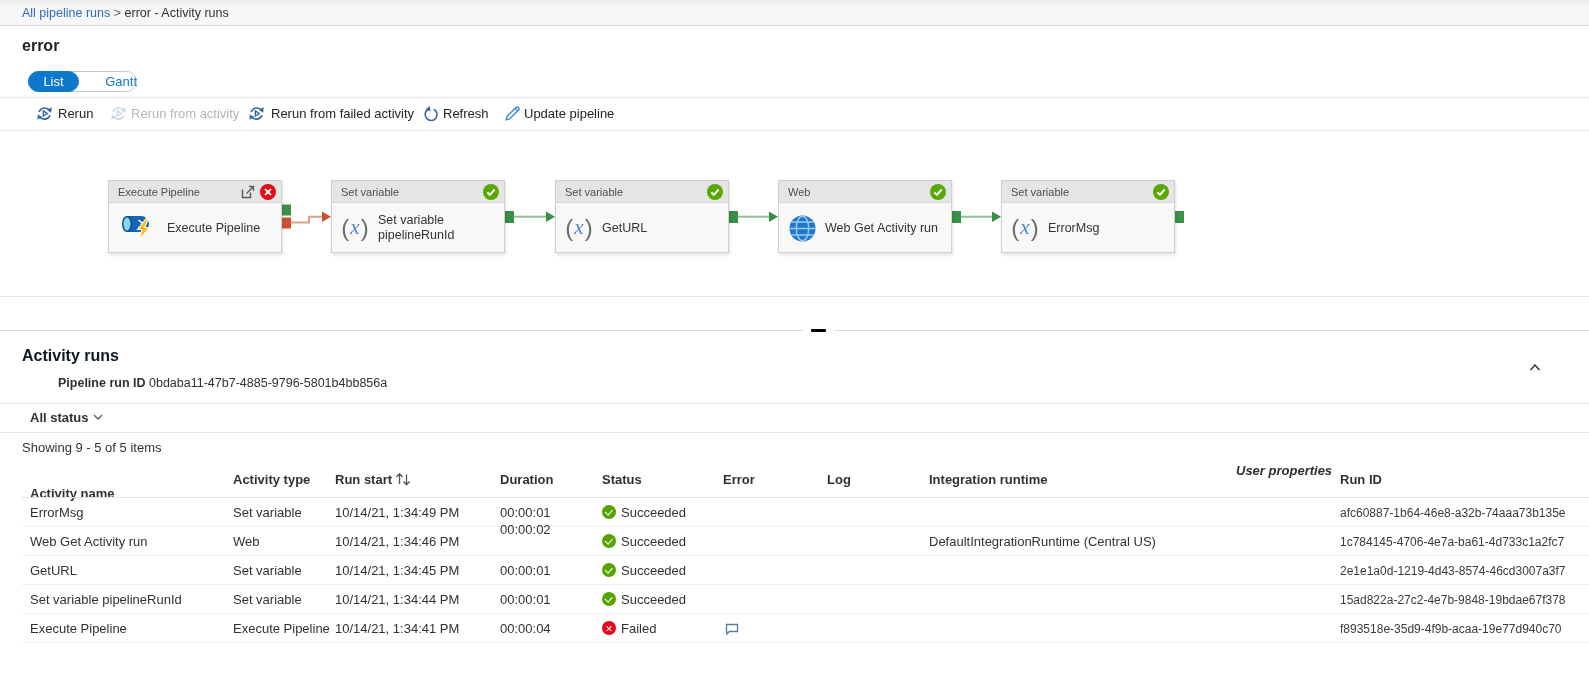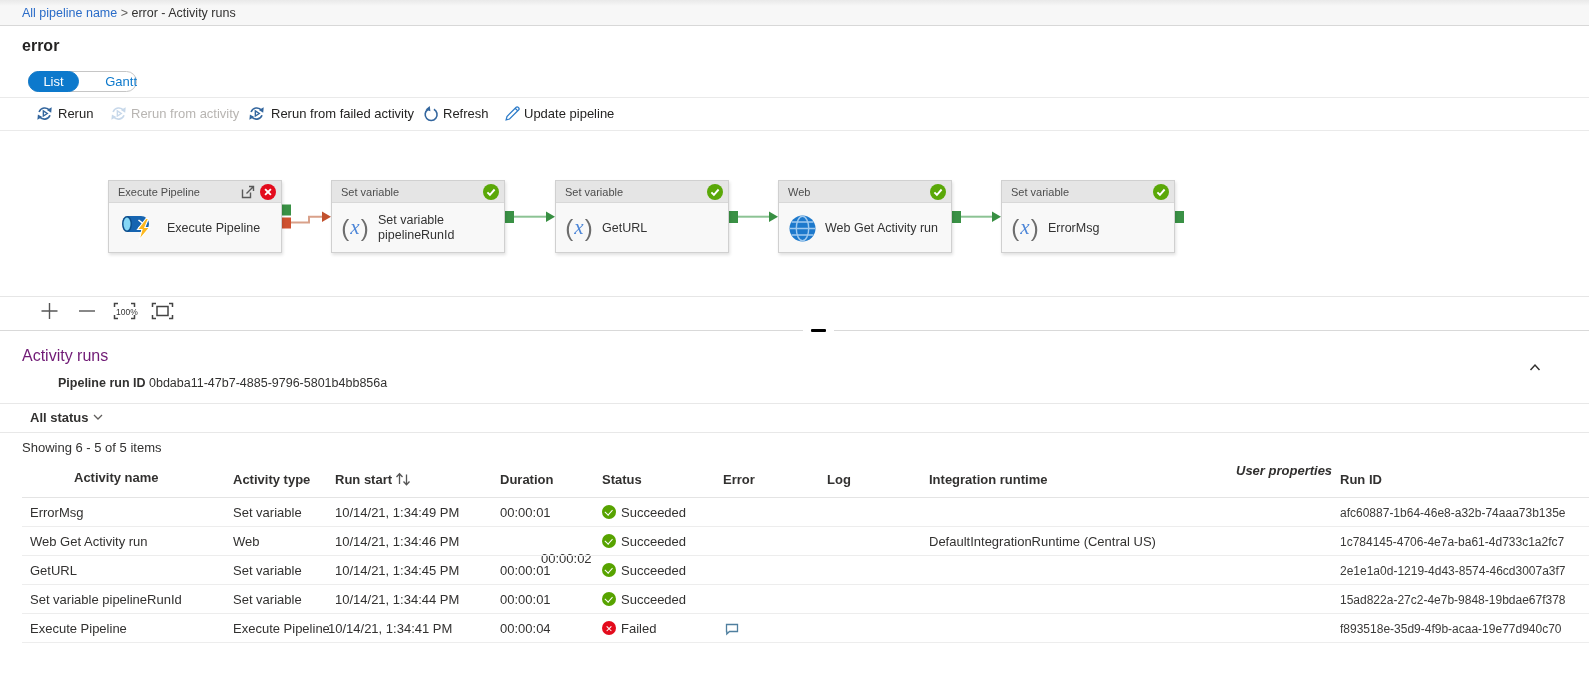--- a/index.html
+++ b/index.html
@@ -28,21 +28,21 @@
   .bad { background:#e30b1c; }
   .ok::after { content:""; position:absolute; left:3.2px; top:4.2px; width:6px; height:3.5px; border-left:1.7px solid #fff; border-bottom:1.7px solid #fff; transform:rotate(-48deg); }
   .bad::after { content:"\2715"; position:absolute; left:0; top:0.5px; width:14px; text-align:center; font-size:9px; line-height:14px; color:#fff; }
 </style>
 </head>
 <body>
 <div id="page">
 
   <div class="abs" style="left:0;top:0;width:1589px;height:26px;background:linear-gradient(#e9e9e9, #f7f7f7 6px);border-bottom:1px solid #d8d8d8;"></div>
   <div class="abs" style="left:22px;top:5px;height:16px;font-size:12.5px;line-height:16px;">
-    <span style="color:#2a6cc8;">All pipeline name</span>
+    <span style="color:#2a6cc8;">All pipeline runs</span>
     <span style="color:#605e5c;"> &gt; </span>
     <span style="color:#323130;">error - Activity runs</span>
   </div>
 
   <div class="abs" style="left:22px;top:37px;font-size:16px;font-weight:bold;color:#252423;">error</div>
 
   <div class="abs" style="left:28px;top:71px;width:109px;height:21px;border:1px solid #c6c6c6;border-radius:11px;background:#fff;">
     <div class="abs" style="left:-1px;top:-1px;width:51px;height:21px;background:#0d79cc;border:1px solid #0d79cc;border-radius:11px;color:#fff;font-size:13px;text-align:center;line-height:20px;">List</div>
     <div class="abs" style="left:52px;top:0;width:56px;height:19px;color:#0d79cc;font-size:13px;text-align:right;line-height:19px;">Gantt</div>
   </div>
@@ -179,62 +179,42 @@
         <span class="xicon"><span class="par">(</span><span class="xx">x</span><span class="par">)</span></span>
         <div class="ntext">ErrorMsg</div>
       </div>
     </div>
   </div>
 
   <div class="hline" style="top:296px;background:#e6e6e6;"></div>
   <div class="hline" style="top:330px;background:#d9d9d9;"></div>
   <div class="abs" style="left:803px;top:330px;width:31px;height:1px;background:#fff;"></div>
   <div class="abs" style="left:811px;top:329px;width:15px;height:3px;background:#000;border-radius:1px;"></div>
-  <div class="abs" id="zoomctl" style="left:0;top:297px;width:300px;height:32px;">
-    <svg width="300" height="32" viewBox="0 0 300 32">
-      <g stroke="#555" stroke-width="1.4" fill="none">
-        <path d="M41.5 14 H57.5 M49.5 6 V22"></path>
-        <path d="M79 14 H95"></path>
-      </g>
-      <g stroke="#444" stroke-width="1.5" fill="none">
-        <path d="M118 6.5 H114.5 V10"></path>
-          <path d="M131 6.5 H134.5 V10"></path>
-        <path d="M118 21.5 H114.5 V18"></path>
-          <path d="M131 21.5 H134.5 V18"></path>
-        <path d="M156 6.5 H152.5 V10"></path>
-          <path d="M169 6.5 H172.5 V10"></path>
-        <path d="M156 21.5 H152.5 V18"></path>
-          <path d="M169 21.5 H172.5 V18"></path>
-        <rect x="157" y="9.5" width="11" height="9"></rect>
-      </g>
-      <text x="116" y="17.5" font-size="8.5" fill="#333" font-family="Liberation Sans">100%</text>
-    </svg>
-  </div>
-
-  <div class="abs" style="left:22px;top:347px;font-size:16px;font-weight:normal;color:#701a75;">Activity runs</div>
+
+  <div class="abs" style="left:22px;top:347px;font-size:16px;font-weight:bold;color:#0f172a;">Activity runs</div>
   <div class="abs" style="left:22px;top:376px;font-size:12.5px;padding-left:36px;">
     <span style="font-weight:bold;">Pipeline run ID</span>
     <span> 0bdaba11-47b7-4885-9796-5801b4bb856a</span>
   </div>
   <svg class="abs" style="left:1529px;top:362px;" width="12" height="10" viewBox="0 0 12 10">
       <path d="M1.5 8 L6 3 L10.5 8" fill="none" stroke="#323130" stroke-width="1.5"></path>
     </svg>
 
   <div class="hline" style="top:403px;background:#e8e8e8;"></div>
   <div class="abs" style="left:30px;top:410px;font-size:13px;font-weight:bold;color:#323130;">All status</div>
   <svg class="abs" style="left:93px;top:413px;" width="10" height="8" viewBox="0 0 10 8">
       <path d="M1 2 L5 6 L9 2" fill="none" stroke="#605e5c" stroke-width="1.3"></path>
     </svg>
   <div class="hline" style="top:432px;background:#e8e8e8;"></div>
 
-  <div class="abs" style="left:22px;top:440px;font-size:13px;color:#323130;">Showing 6 - 5 of 5 items</div>
+  <div class="abs" style="left:22px;top:440px;font-size:13px;color:#323130;">Showing 9 - 5 of 5 items</div>
 
   <div class="abs" id="table" style="left:0;top:462px;width:1589px;height:181px;font-size:13px;">
 
-    <div class="abs th" style="left:30px;top:8px;margin-left:44px;">Activity name</div>
+    <div class="abs th" style="left:30px;top:24px;">Activity name</div>
     <div class="abs th" style="left:233px;top:10px;">Activity type</div>
     <div class="abs th" style="left:335px;top:10px;">Run start</div>
     <svg class="abs" style="left:395px;top:10px;" width="17" height="14" viewBox="0 0 17 14">
         <g stroke="#555" stroke-width="1.3" fill="none">
           <path d="M4.5 12 V2 M1.5 5 L4.5 1.7 L7.5 5"></path>
           <path d="M11.5 2.5 V12.5 M8.5 9.5 L11.5 12.8 L14.5 9.5"></path>
         </g>
       </svg>
     <div class="abs th" style="left:500px;top:10px;">Duration</div>
     <div class="abs th" style="left:602px;top:10px;">Status</div>
@@ -250,21 +230,21 @@
     <div class="abs" style="left:335px;top:43px;">10/14/21, 1:34:49 PM</div>
     <div class="abs" style="left:500px;top:43px;">00:00:01</div>
     <div class="abs ok" style="top:43px;"></div>
       <div class="abs" style="left:621px;top:43px;">Succeeded</div>
     <div class="abs" style="left:1340px;top:44px;color:#3b3a39;font-size:12px;">afc60887-1b64-46e8-a32b-74aaa73b135e</div>
     <div class="abs rline" style="top:64px;"></div>
 
     <div class="abs" style="left:30px;top:72px;">Web Get Activity run</div>
     <div class="abs" style="left:233px;top:72px;">Web</div>
     <div class="abs" style="left:335px;top:72px;">10/14/21, 1:34:46 PM</div>
-    <div class="abs" style="left:500px;top:89px;margin-left:41px;">00:00:02</div>
+    <div class="abs" style="left:500px;top:60px;">00:00:02</div>
     <div class="abs ok" style="top:72px;"></div>
       <div class="abs" style="left:621px;top:72px;">Succeeded</div>
     <div class="abs" style="left:929px;top:72px;">DefaultIntegrationRuntime (Central US)</div>
     <div class="abs" style="left:1340px;top:73px;color:#3b3a39;font-size:12px;">1c784145-4706-4e7a-ba61-4d733c1a2fc7</div>
     <div class="abs rline" style="top:93px;"></div>
 
     <div class="abs" style="left:30px;top:101px;">GetURL</div>
     <div class="abs" style="left:233px;top:101px;">Set variable</div>
     <div class="abs" style="left:335px;top:101px;">10/14/21, 1:34:45 PM</div>
     <div class="abs" style="left:500px;top:101px;">00:00:01</div>
@@ -277,21 +257,21 @@
     <div class="abs" style="left:233px;top:130px;">Set variable</div>
     <div class="abs" style="left:335px;top:130px;">10/14/21, 1:34:44 PM</div>
     <div class="abs" style="left:500px;top:130px;">00:00:01</div>
     <div class="abs ok" style="top:130px;"></div>
       <div class="abs" style="left:621px;top:130px;">Succeeded</div>
     <div class="abs" style="left:1340px;top:131px;color:#3b3a39;font-size:12px;">15ad822a-27c2-4e7b-9848-19bdae67f378</div>
     <div class="abs rline" style="top:151px;"></div>
 
     <div class="abs" style="left:30px;top:159px;">Execute Pipeline</div>
     <div class="abs" style="left:233px;top:159px;">Execute Pipeline</div>
-    <div class="abs" style="left:328px;top:159px;">10/14/21, 1:34:41 PM</div>
+    <div class="abs" style="left:335px;top:159px;">10/14/21, 1:34:41 PM</div>
     <div class="abs" style="left:500px;top:159px;">00:00:04</div>
     <div class="abs bad" style="top:159px;"></div>
       <div class="abs" style="left:621px;top:159px;">Failed</div>
     <svg class="abs" style="left:725px;top:161px;" width="14" height="13" viewBox="0 0 14 13">
         <path d="M1.5 1.5 H12.5 V8.5 H4.5 L1.8 11 V8.5 H1.5 Z" fill="none" stroke="#4f7f9f" stroke-width="1.3"></path>
       </svg>
     <div class="abs" style="left:1340px;top:160px;color:#3b3a39;font-size:12px;">f893518e-35d9-4f9b-acaa-19e77d940c70</div>
     <div class="abs rline" style="top:180px;"></div>
   </div>
 

